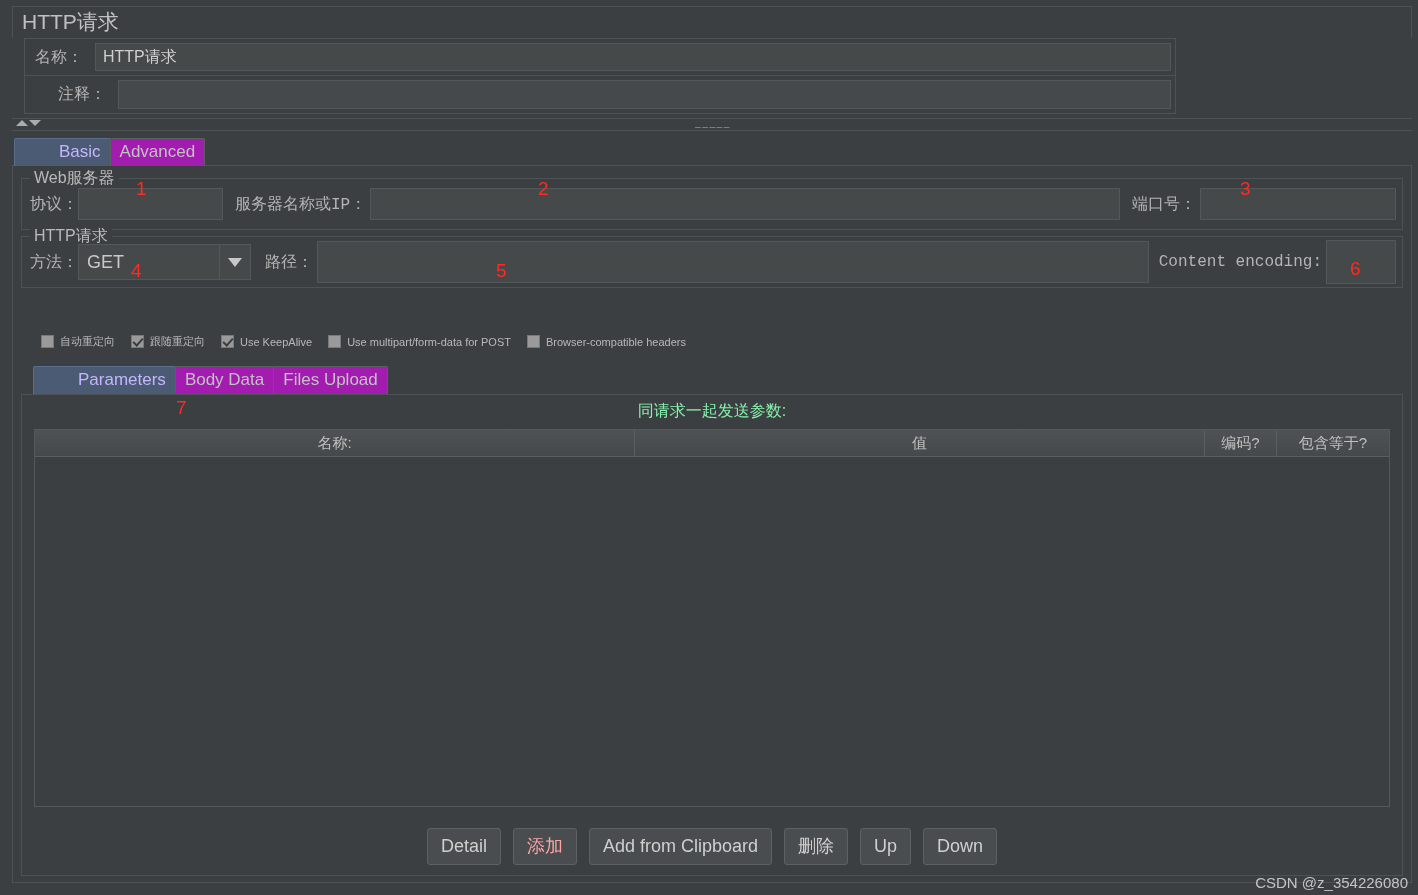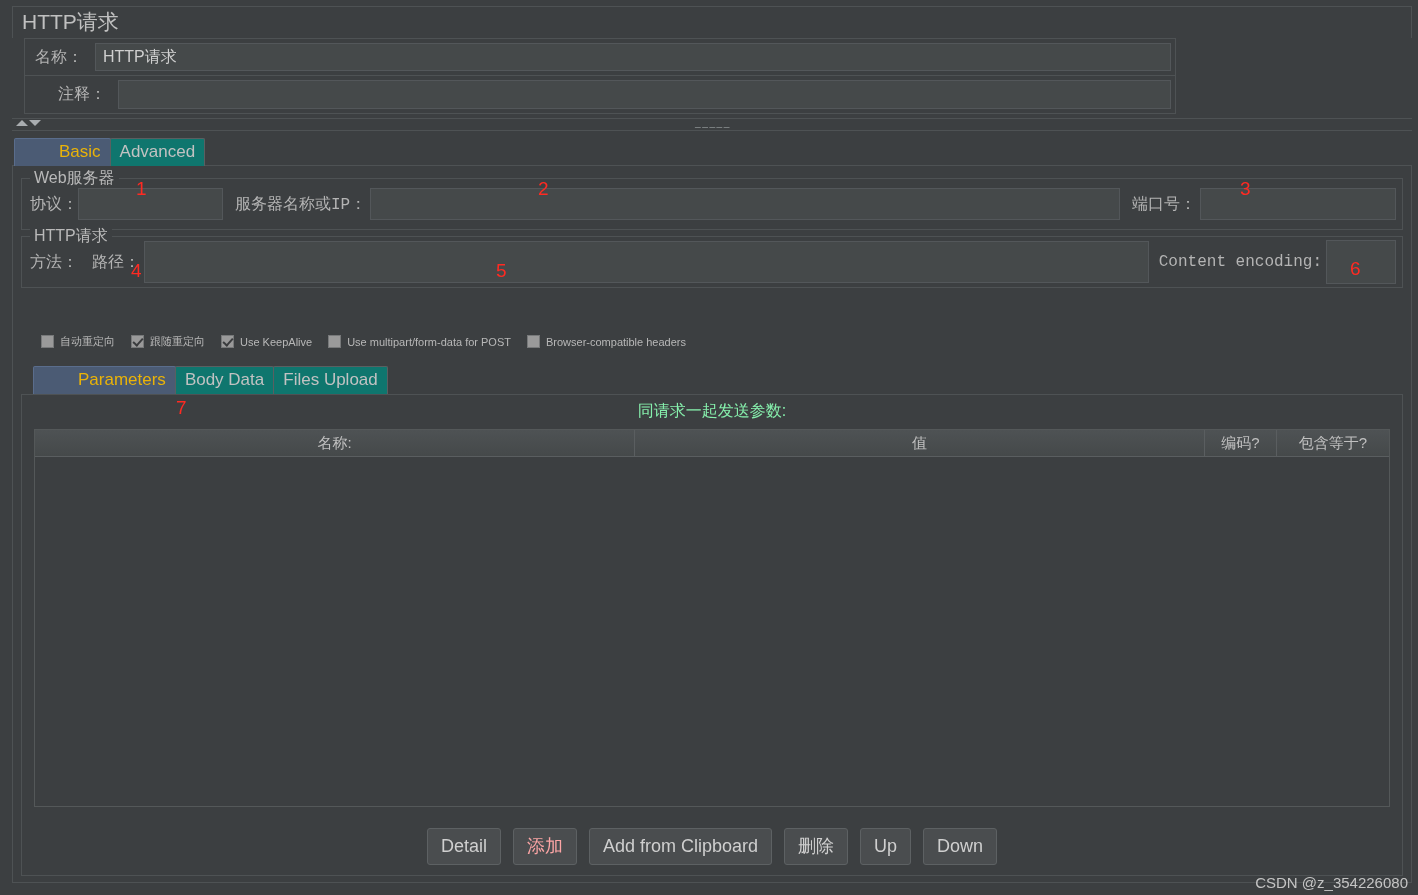--- a/index.html
+++ b/index.html
@@ -120,32 +120,32 @@
     display: flex;
     align-items: flex-end;
     z-index: 3;
   }
   .tab {
     height: 28px;
     line-height: 26px;
     padding: 0 9px;
     font-size: 17px;
     color: #c2c2c2;
-    background: #0f766e;
+    background: #a21caf;
     border: 1px solid #5a5f61;
     border-bottom: none;
     border-radius: 2px 2px 0 0;
     box-sizing: border-box;
     margin-right: -1px;
     white-space: nowrap;
   }
   .tab.selected {
     background: #4b5b74;
     border-color: #5a6d8c;
-    color: #eab308;
+    color: #c4b5fd;
     padding-left: 44px;
   }
 
   .tabpanel {
     position: absolute;
     left: 12px; top: 165px;
     width: 1400px; height: 718px;
     border: 1px solid #4e5254;
     background: #3c3f41;
     box-sizing: border-box;
@@ -413,20 +413,26 @@
         <span class="box-input" style="flex:1 1 auto; margin-left:4px"></span>
         <span class="inline-label" style="margin-left:12px">端口号：</span>
         <span class="box-input" style="width:196px; margin-left:4px"></span>
       </div>
     </div>
 
     <div class="group" id="group-httpreq">
       <div class="group-title">HTTP请求</div>
       <div class="grp-row">
         <span class="inline-label">方法：</span>
+        <span class="combo">
+          <span class="combo-value">GET</span>
+          <span class="combo-arrow">
+              <i></i>
+            </span>
+        </span>
         <span class="inline-label" style="margin-left:14px">路径：</span>
         <span class="box-input" style="flex:1 1 auto; margin-left:4px; height:42px; line-height:40px"></span>
         <span class="inline-label" style="margin-left:10px">Content encoding:</span>
         <span class="box-input" style="width:70px; margin-left:4px; height:44px"></span>
       </div>
     </div>
 
     <div class="checkrow">
       <span class="cb">
         <span class="cb-box"></span>

